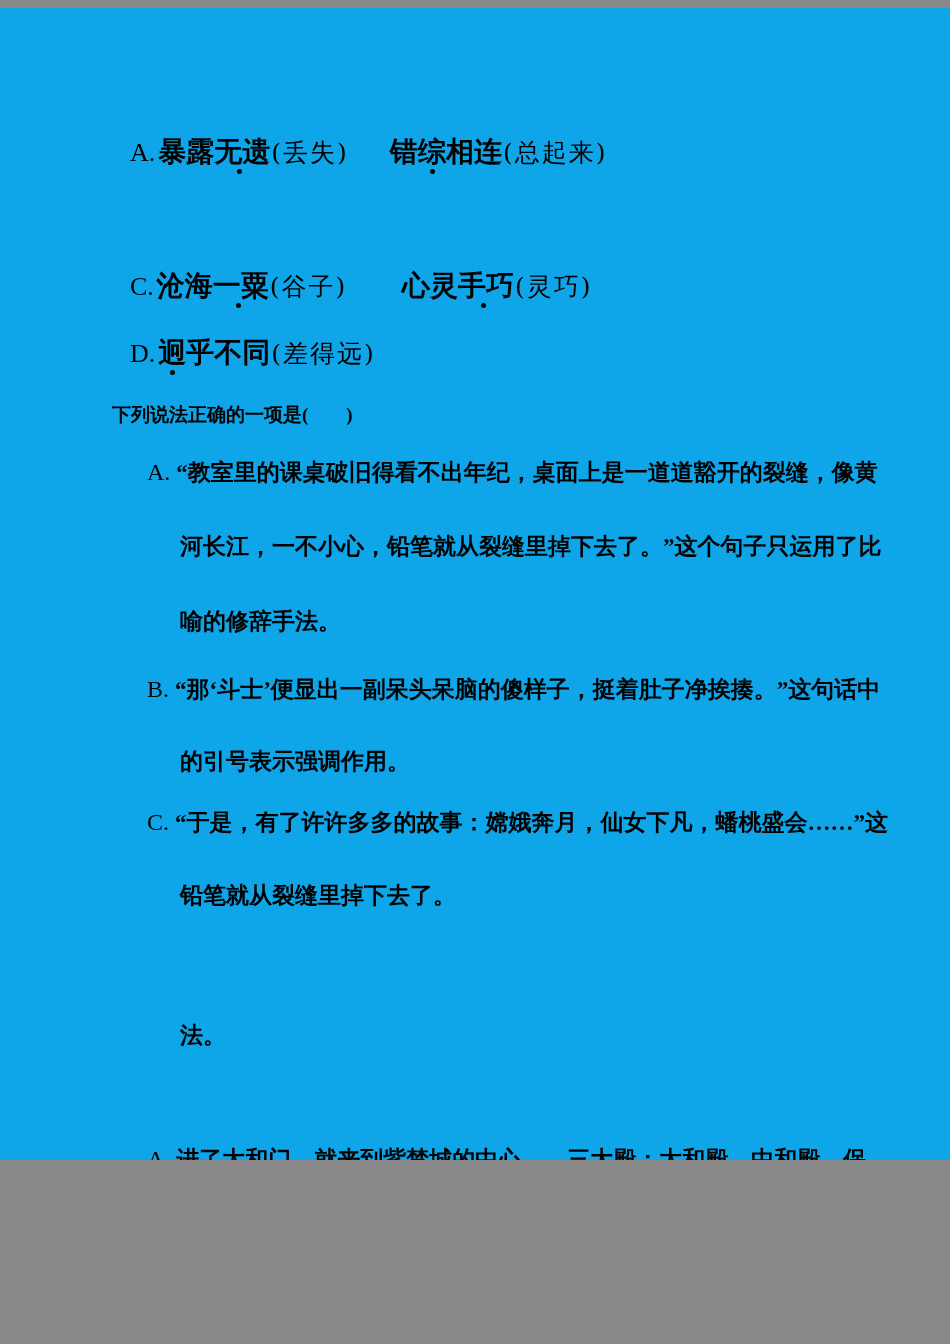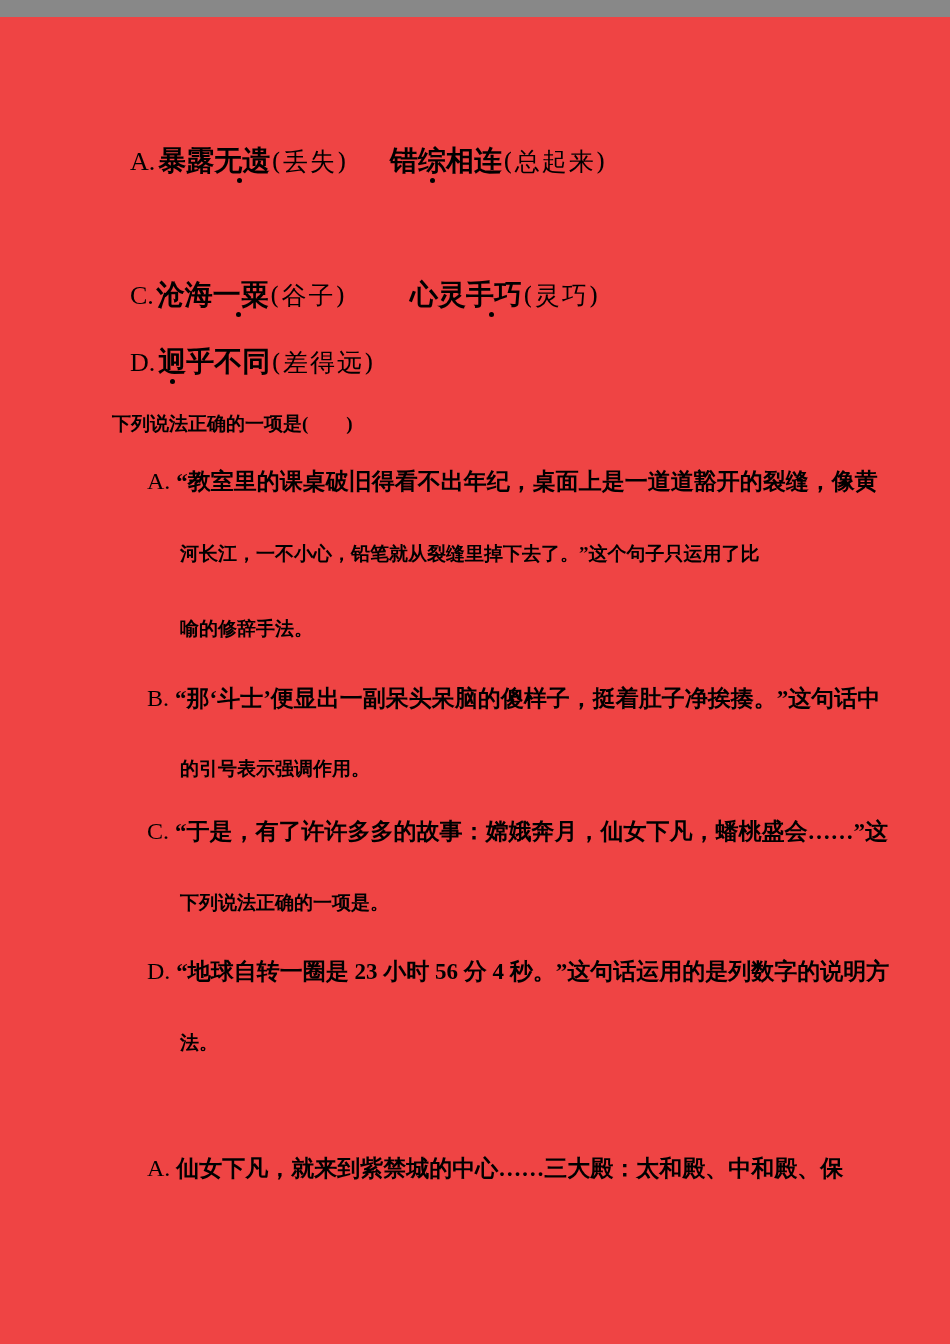--- a/index.html
+++ b/index.html
@@ -1,20 +1,20 @@
 <!DOCTYPE html>
 <html><head>
 <meta charset="utf-8">
 <style>
   html,body { margin:0; padding:0; background:#888; }
   .page {
     position:relative;
-    width:950px; height:1328px;
-    margin:17px auto;
-    background:#ef4444;
+    width:950px; height:1152px;
+    margin:8px auto;
+    background:#0ea5e9;
     color:#000000;
     font-family:"Liberation Serif","DejaVu Sans",sans-serif;
     overflow:hidden;
   }
   .line { position:absolute; white-space:nowrap; line-height:1; }
 
   
   .s1 { left:130px; font-size:28px; font-weight:bold; }
   .s1 .opt-label { font-family:"Liberation Serif",serif; font-weight:normal; font-size:26px; margin-right:3px; }
   .phrase { font-weight:bold; }
@@ -35,37 +35,37 @@
     background:#000; border-radius:50%;
     left:50%; margin-left:-2px;
     bottom:-8px;
   }
   .dc.sl::after  { margin-left:-19px; }  
   .dc.sl2::after { margin-left:-12px; }
 
   
   .stem { left:112px; font-size:19px; font-weight:bold; }
   .opt  { left:147px; font-size:23px; font-weight:bold; }
-  .cont { left:180px; font-size:19px; font-weight:bold; }
+  .cont { left:180px; font-size:23px; font-weight:bold; }
   .opt .opt-label { font-family:"Liberation Serif",serif; font-weight:normal; font-size:24px; margin-right:6px; }
 </style>
 </head>
 <body>
 
 <div class="page">
 
   <div class="line s1" style="top:130px">
     <span class="opt-label">A.</span><span class="phrase"><span>暴露无</span><span class="dc sl">遗</span><span></span><span class="gloss">(丢失)</span></span>
     <span class="phrase col2" style="left:260px"><span>错</span><span class="dc">综</span><span>相连</span><span class="gloss">(总起来)</span></span>
   </div>
 
 
   <div class="line s1" style="top:264px">
     <span class="opt-label">C.</span><span class="phrase"><span>沧海一</span><span class="dc sl">粟</span><span></span><span class="gloss">(谷子)</span></span>
-    <span class="phrase col2" style="left:280px"><span>心灵手</span><span class="dc sl">巧</span><span></span><span class="gloss">(灵巧)</span></span>
+    <span class="phrase col2" style="left:272px"><span>心灵手</span><span class="dc sl">巧</span><span></span><span class="gloss">(灵巧)</span></span>
   </div>
 
   <div class="line s1" style="top:331px">
     <span class="opt-label">D.</span><span class="phrase"><span></span><span class="dc">迥</span><span>乎不同</span><span class="gloss">(差得远)</span></span>
   </div>
 
   <div class="line stem" style="top:397px">下列说法正确的一项是(　　)</div>
 
   <div class="line opt" style="top:452px">
     <span class="opt-label">A.</span><span>“教室里的课桌破旧得看不出年纪，桌面上是一道道豁开的裂缝，像黄</span>
@@ -74,25 +74,22 @@
   <div class="line cont" style="top:602px">喻的修辞手法。</div>
 
   <div class="line opt" style="top:669px">
     <span class="opt-label">B.</span><span>“那‘斗士’便显出一副呆头呆脑的傻样子，挺着肚子净挨揍。”这句话中</span>
   </div>
   <div class="line cont" style="top:742px">的引号表示强调作用。</div>
 
   <div class="line opt" style="top:802px">
     <span class="opt-label">C.</span><span>“于是，有了许许多多的故事：嫦娥奔月，仙女下凡，蟠桃盛会……”这</span>
   </div>
-  <div class="line cont" style="top:876px">下列说法正确的一项是。</div>
+  <div class="line cont" style="top:876px">铅笔就从裂缝里掉下去了。</div>
 
-  <div class="line opt" style="top:942px">
-    <span class="opt-label">D.</span><span>“地球自转一圈是 23 小时 56 分 4 秒。”这句话运用的是列数字的说明方</span>
-  </div>
   <div class="line cont" style="top:1016px">法。</div>
 
 
   <div class="line opt" style="top:1139px">
-    <span class="opt-label">A.</span><span>仙女下凡，就来到紫禁城的中心……三大殿：太和殿、中和殿、保</span>
+    <span class="opt-label">A.</span><span>进了太和门，就来到紫禁城的中心……三大殿：太和殿、中和殿、保</span>
   </div>
 
 </div>
 
 </body></html>

